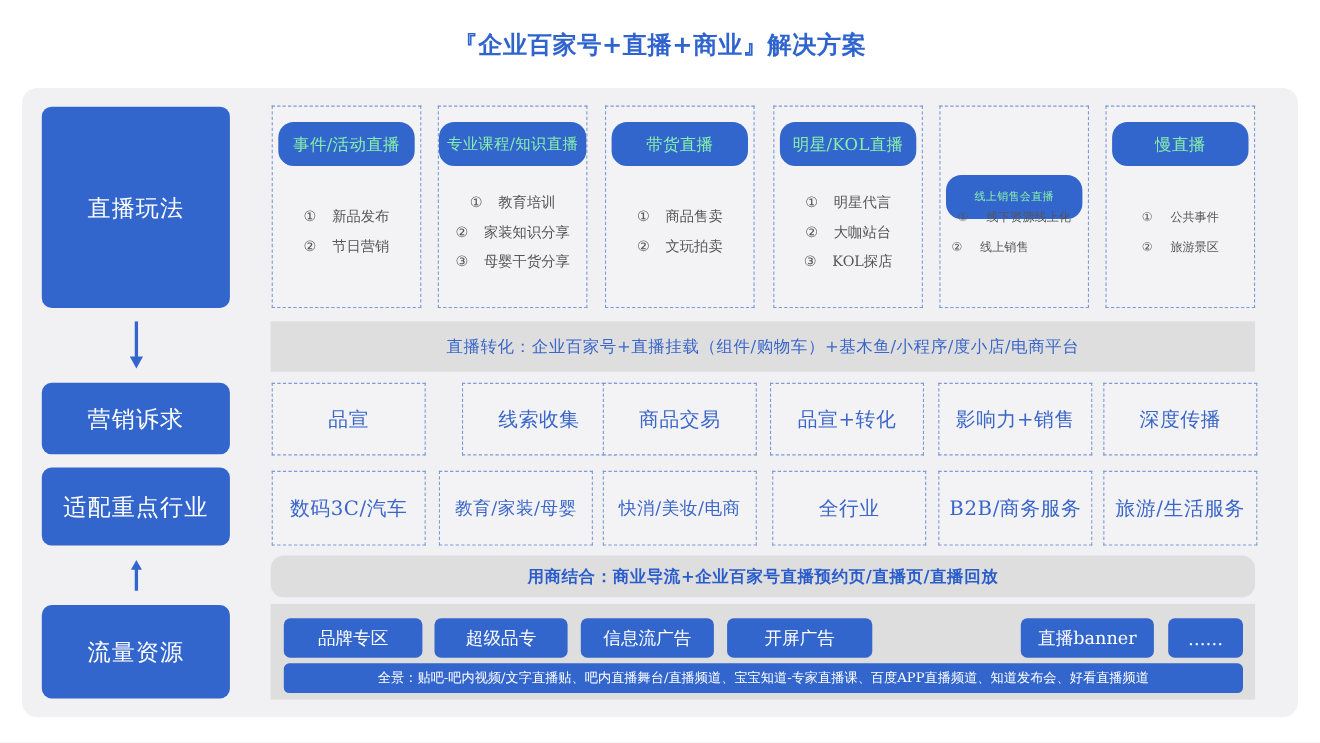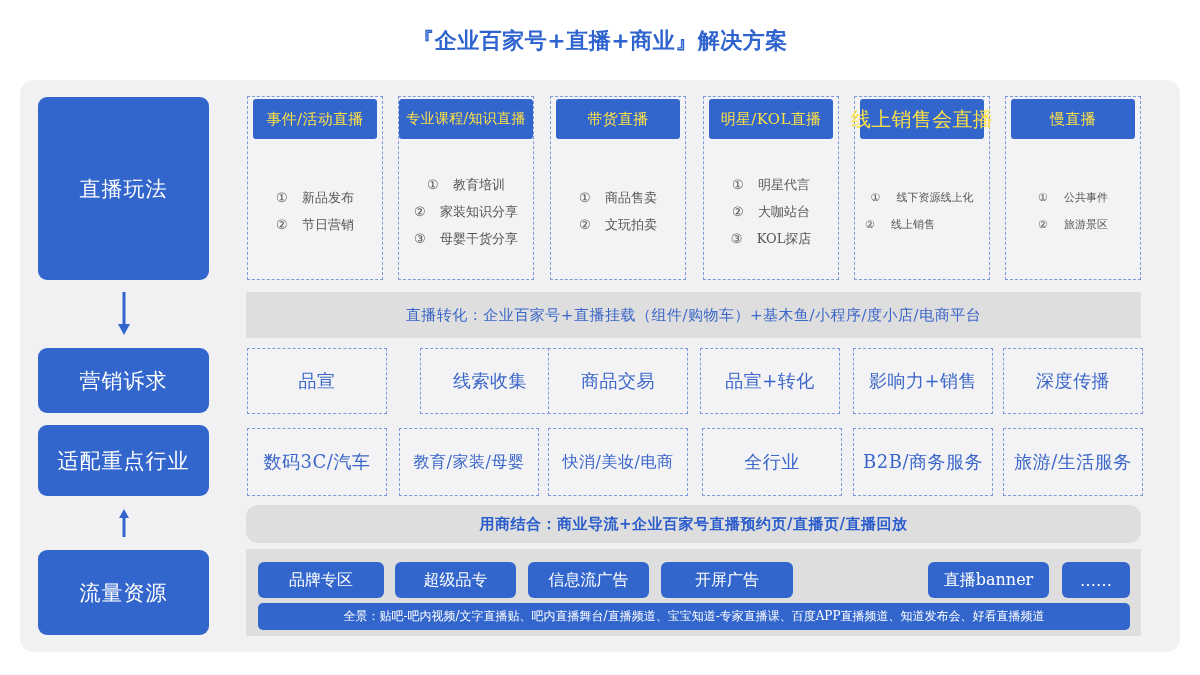--- a/index.html
+++ b/index.html
@@ -22,22 +22,22 @@
     font-size: 21px; letter-spacing: 1px;
   }
   .arrow { position: absolute; left: 116px; width: 16px; }
   .arrow svg { display: block; }
 
   .card {
     position: absolute; top: 96px; width: 136px; height: 184px;
     border: 1px dashed #7c9ad8; box-sizing: border-box; background: #f3f3f5;
   }
   .card-head {
-    position: absolute; left: 5px; right: 5px; top: 2px; height: 40px;
-    background: #3366cc; border-radius: 3px; color: #fde047;
+    position: absolute; left: 5px; right: 5px; top: 14px; height: 40px;
+    background: #3366cc; border-radius: 14px; color: #86efac;
     display: flex; align-items: center; justify-content: center;
     font-size: 15px; white-space: nowrap; letter-spacing: 0.3px;
   }
   .card-list {
     position: absolute; left: 0; right: 0; top: 46px; bottom: 0;
     display: flex; flex-direction: column; justify-content: center; align-items: center;
     color: #555555; font-size: 13px;
   }
   .card-list .li { line-height: 27px; white-space: nowrap; }
   .card-list.small { font-size: 11px; }
@@ -125,21 +125,21 @@
 <div class="card" style="left:703px;">
   <div class="card-head">明星/KOL直播</div>
   <div class="card-list">
     <div class="li"><span class="num">①</span><span>明星代言</span></div>
     <div class="li"><span class="num">②</span><span>大咖站台</span></div>
     <div class="li"><span class="num">③</span><span>KOL探店</span></div>
   </div>
 </div>
 
 <div class="card" style="left:854px;">
-  <div class="card-head" style="font-size:20px;">线上销售会直播</div>
+  <div class="card-head" style="font-size:10px;margin-top:48px;">线上销售会直播</div>
   <div class="card-list small">
     <div class="li"><span class="num">①</span><span>线下资源线上化</span></div>
     <div class="li"><span class="num">②</span><span>线上销售</span><span style="display:inline-block;width:44px;"></span></div>
   </div>
 </div>
 
 <div class="card" style="left:1005px;">
   <div class="card-head">慢直播</div>
   <div class="card-list small">
     <div class="li"><span class="num">①</span><span>公共事件</span></div>

